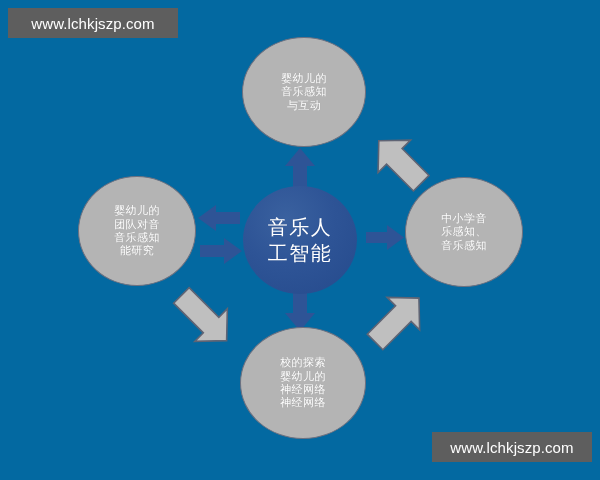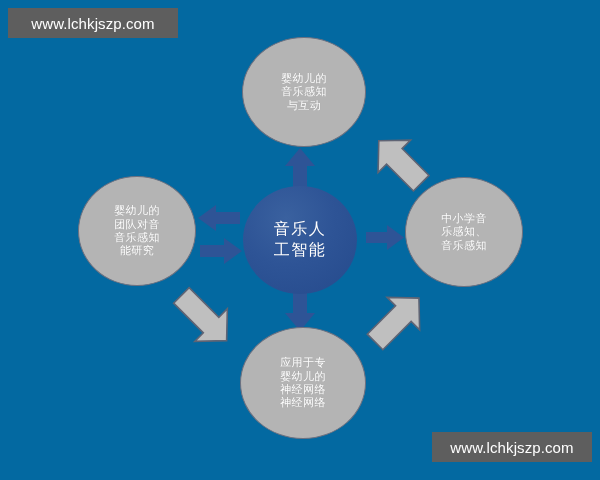--- a/index.html
+++ b/index.html
@@ -65,21 +65,21 @@
   
   #node-center {
     left: 243px;
     top: 186px;
     width: 114px;
     height: 108px;
     border-radius: 50%;
     background: radial-gradient(circle at 38% 30%, #3a619f 0%, #2e5496 45%, #254a8c 100%);
   }
   #node-center .label {
-    font-size: 16px;
+    font-size: 20px;
     letter-spacing: 1.5px;
     line-height: 1.3;
   }
 
   
   .node-gray {
     border-radius: 50%;
     background: #b4b4b4;
     border: 1.4px solid #6d7180;
   }
@@ -205,21 +205,21 @@
   <div id="node-right" class="node node-gray">
     <div class="label">
       <div>中小学音</div>
       <div>乐感知、</div>
       <div>音乐感知</div>
     </div>
   </div>
 
   <div id="node-bottom" class="node node-gray">
     <div class="label">
-      <div>应用于专</div>
+      <div>校的探索</div>
       <div>婴幼儿的</div>
       <div>神经网络</div>
       <div>神经网络</div>
     </div>
   </div>
 
   <div id="node-center" class="node">
     <div class="label">
       <div>音乐人</div>
       <div>工智能</div>

